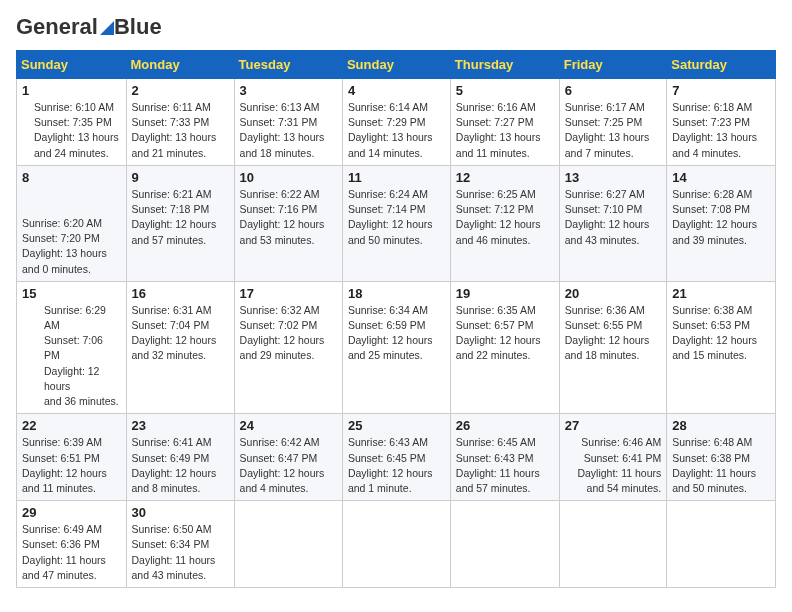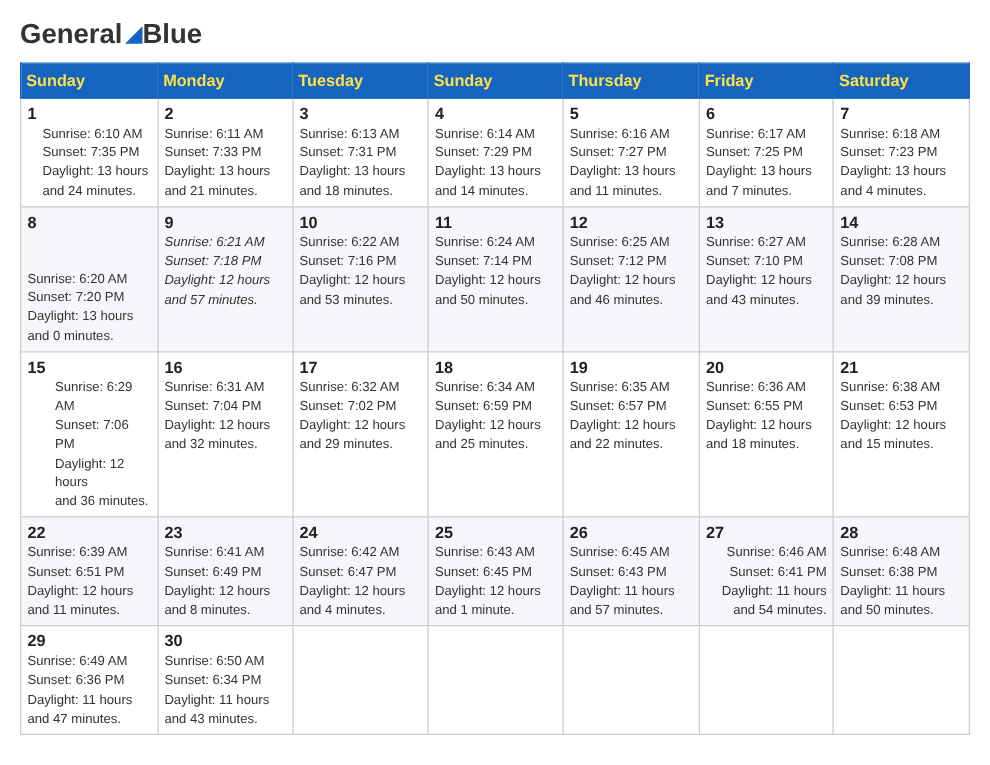--- a/index.html
+++ b/index.html
@@ -182,21 +182,21 @@
       <tr>
         <td>
           <span class="day-num">8</span>
           <div class="day-info" style="white-space: pre-line; margin-top: 31px;">Sunrise: 6:20 AM
 Sunset: 7:20 PM
 Daylight: 13 hours
 and 0 minutes.</div>
         </td>
         <td>
           <span class="day-num">9</span>
-          <div class="day-info" style="white-space: pre-line; font-style: italic;">Sunrise: 6:21 AM
+          <div class="day-info" style="white-space: pre-line;">Sunrise: 6:21 AM
 Sunset: 7:18 PM
 Daylight: 12 hours
 and 57 minutes.</div>
         </td>
         <td>
           <span class="day-num">10</span>
           <div class="day-info" style="white-space: pre-line;">Sunrise: 6:22 AM
 Sunset: 7:16 PM
 Daylight: 12 hours
 and 53 minutes.</div>

